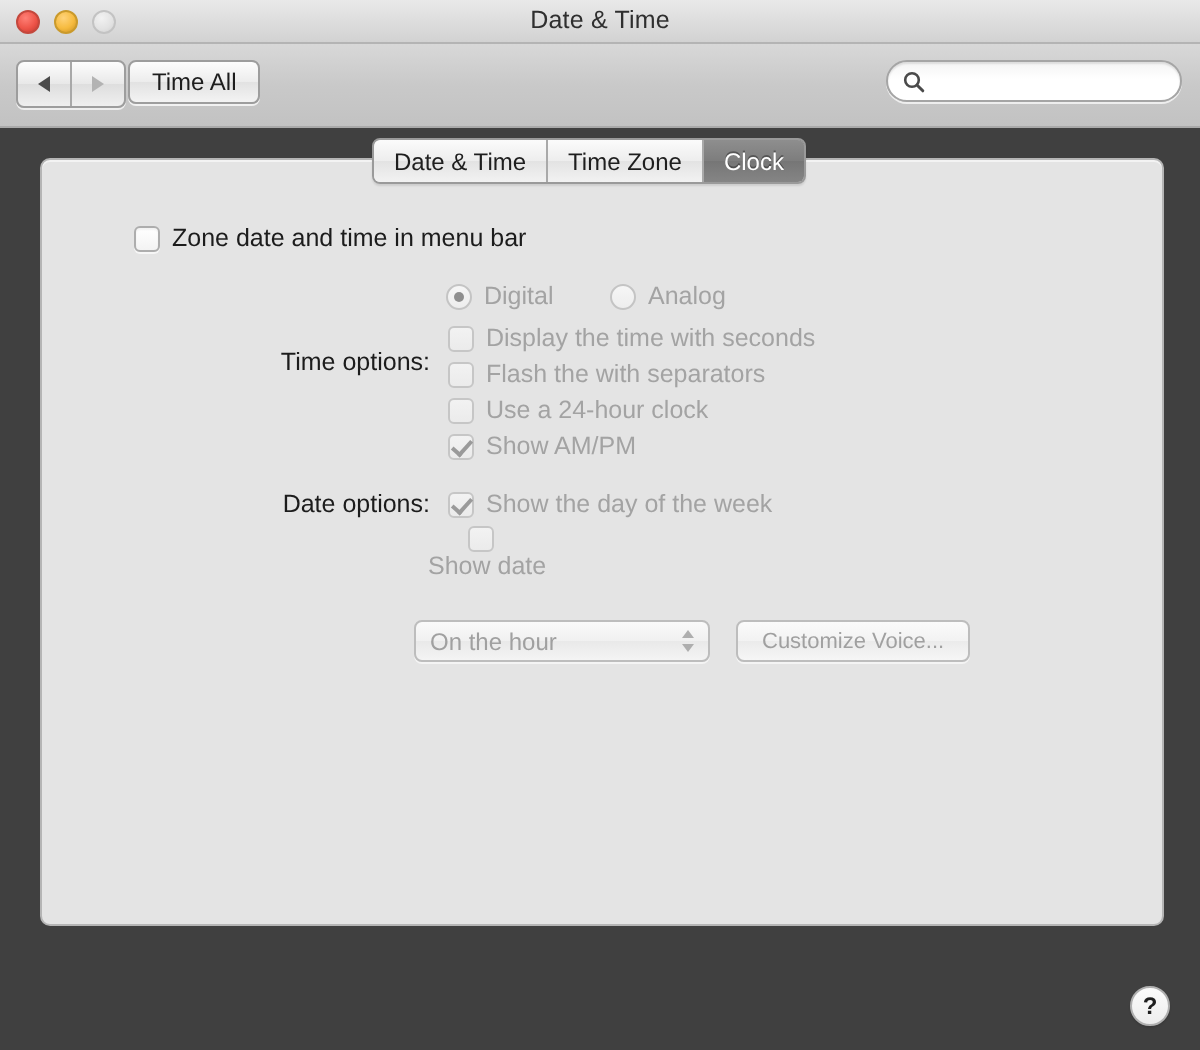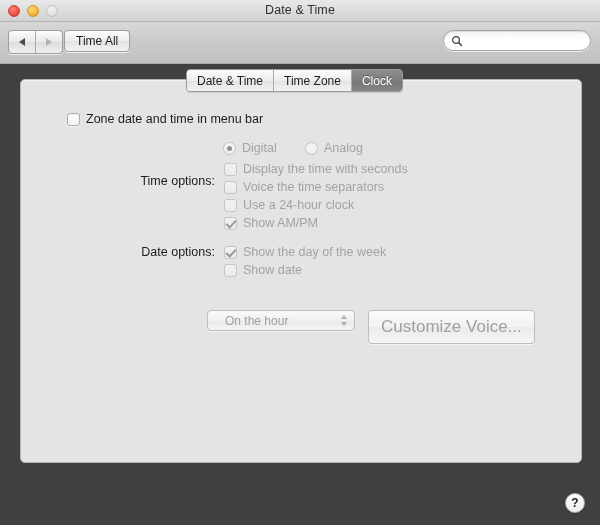--- a/index.html
+++ b/index.html
@@ -257,21 +257,21 @@
   .popup {
     width: 148px;
     height: 21px;
     border: 1px solid #bdbdbd;
     border-radius: 4px;
     background: linear-gradient(to bottom, #fafafa 0%, #f0f0f0 50%, #e9e9e9 51%, #f4f4f4 100%);
     box-shadow: 0 1px 0 rgba(255,255,255,.6);
     box-sizing: border-box;
     display: flex;
     align-items: center;
-    padding: 0 17px;
+    padding: 0 7px;
     position: relative;
   }
   .popup .pval {
     font-size: 12px;
     color: #a0a0a0;
     white-space: nowrap;
   }
   .popup .arrows {
     position: absolute;
     right: 7px;
@@ -283,30 +283,30 @@
   .arr {
     width: 0; height: 0;
     border-left: 3.5px solid transparent;
     border-right: 3.5px solid transparent;
   }
   .arr.up   { border-bottom: 4px solid #aeaeae; }
   .arr.down { border-top: 4px solid #aeaeae; }
 
   
   .pushbtn {
-    height: 34px;
+    height: 21px;
     padding: 0 12px;
     border: 1px solid #bdbdbd;
     border-radius: 4px;
     background: linear-gradient(to bottom, #fbfbfb 0%, #f2f2f2 50%, #ebebeb 51%, #f6f6f6 100%);
     box-shadow: 0 1px 0 rgba(255,255,255,.6);
     box-sizing: border-box;
     display: flex;
     align-items: center;
-    font-size: 17px;
+    font-size: 11px;
     color: #a0a0a0;
     white-space: nowrap;
   }
 
   
   .helpbtn {
     position: absolute;
     right: 15px;
     bottom: 12px;
     width: 20px; height: 20px;
@@ -392,40 +392,40 @@
       <span class="radio"></span>
       <span class="ctl-label dim">Analog</span>
     </div>
 
     <div class="row" style="left:203px; top:82px;">
       <span class="cbox dim"></span>
       <span class="ctl-label dim">Display the time with seconds</span>
     </div>
     <div class="row" style="left:203px; top:100px;">
       <span class="cbox dim"></span>
-      <span class="ctl-label dim">Voice the time separators</span>
+      <span class="ctl-label dim">Flash the with separators</span>
     </div>
     <div class="row" style="left:203px; top:118px;">
       <span class="cbox dim"></span>
       <span class="ctl-label dim">Use a 24-hour clock</span>
     </div>
     <div class="row" style="left:203px; top:136px;">
       <span class="cbox dim checked"></span>
       <span class="ctl-label dim">Show AM/PM</span>
     </div>
 
     <div class="row" style="left:74px; top:165px; width:120px; justify-content:flex-end;">
       <span class="rowlabel">Date options:</span>
     </div>
 
     <div class="row" style="left:203px; top:165px;">
       <span class="cbox dim checked"></span>
       <span class="ctl-label dim">Show the day of the week</span>
     </div>
-    <div class="row" style="left:203px; top:183px;">
+    <div class="row" style="left:187px; top:183px;flex-direction:column;">
       <span class="cbox dim"></span>
       <span class="ctl-label dim">Show date</span>
     </div>
 
 
     <div class="row" style="left:186px; top:230px;">
       <div class="popup">
         <span class="pval">On the hour</span>
         <span class="arrows">
           <span class="arr up"></span>

